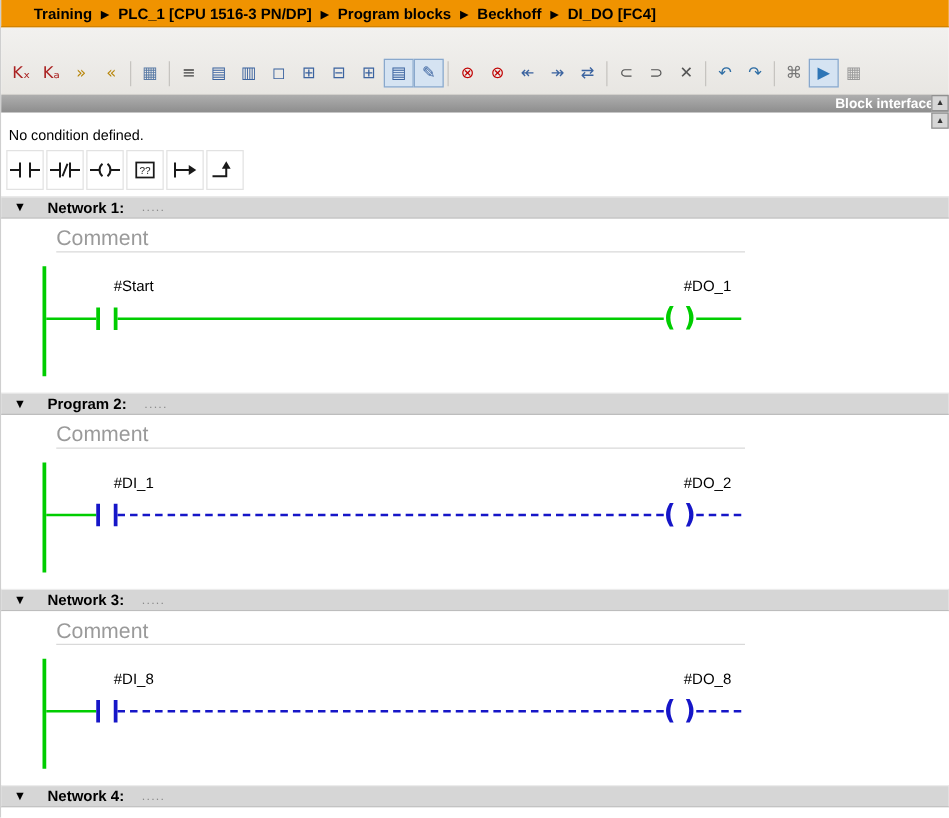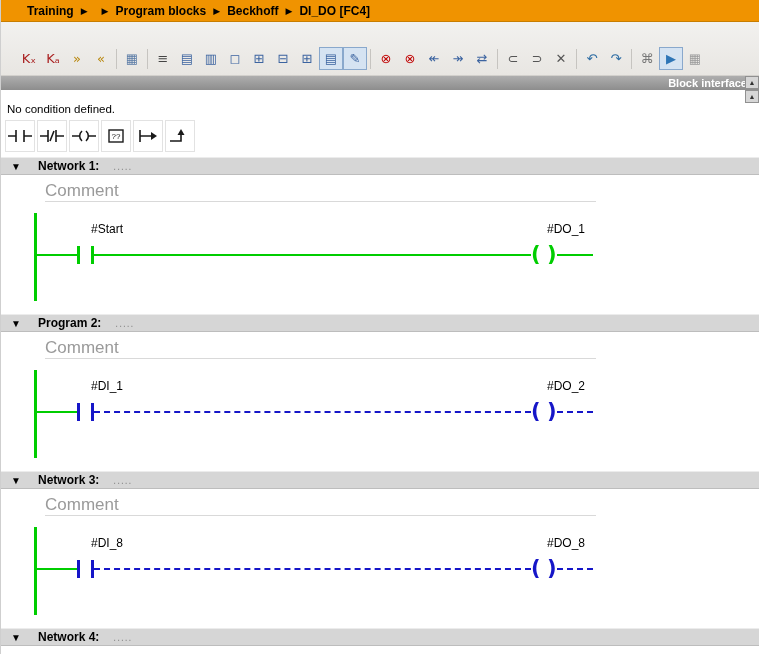--- a/index.html
+++ b/index.html
@@ -6,21 +6,21 @@
   html,body { width:759px; height:654px; }
   body { font-family:"Liberation Sans", sans-serif; background:#fff; overflow:hidden; }
   .app { position:relative; width:759px; height:654px; background:#fff; border-left:1px solid #cfcfcf; }
 
   
   .breadcrumb { height:22px; background:var(--breadcrumb-bg,#f09300); display:flex; align-items:center; padding:0 26px; border-bottom:1px solid #c87d00; }
   .bc-item { font-size:12px; font-weight:bold; color:#000; cursor:pointer; white-space:nowrap; }
   .bc-sep { font-size:9px; margin:0 7px; color:#000; }
 
   
-  .toolbar { height:54px; background:linear-gradient(#f2f1ef,#e8e6e2); border-bottom:1px solid #d2d0cc; display:flex; align-items:flex-end; padding:0 4px 5px 16px; }
+  .toolbar { height:54px; background:linear-gradient(#f2f1ef,#e8e6e2); border-bottom:1px solid #d2d0cc; display:flex; align-items:flex-end; padding:0 4px 5px 4px; }
   .tb-btn { width:24px; height:23px; border:1px solid transparent; background:transparent; font-family:"DejaVu Sans", sans-serif; font-size:13px; display:flex; align-items:center; justify-content:center; cursor:pointer; padding:0; }
   .tb-btn.pressed { background:#d5e3f2; border-color:#89a8cc; }
   .tb-sep { width:1px; height:20px; background:#c6c4c0; margin:0 3px 1px 3px; }
 
   
   .iface-row { height:14px; display:flex; }
   .block-interface { flex:1; background:linear-gradient(#aeaeae,#8d8d8d); color:#fff; font-size:11px; font-weight:bold; text-align:right; padding-right:12px; line-height:14px; cursor:pointer; }
   .right-btns { position:absolute; top:76px; right:0; width:14px; display:flex; flex-direction:column; gap:1px; z-index:5; }
   .right-btns button { width:14px; height:13px; font-size:7px; line-height:10px; background:#d6d6d6; border:1px solid #909090; padding:0; cursor:pointer; color:#333; }
 
@@ -63,20 +63,21 @@
   .net4-pad { height:8px; background:#fff; }
 </style>
 </head>
 <body>
 
 <div class="app">
 
   <div class="breadcrumb">
       <span class="bc-item">Training</span>
       <span class="bc-sep">▶</span>
+      <span class="bc-item">PLC_1 [CPU 1516-3 PN/DP]</span>
       <span class="bc-sep">▶</span>
       <span class="bc-item">Program blocks</span>
       <span class="bc-sep">▶</span>
       <span class="bc-item">Beckhoff</span>
       <span class="bc-sep">▶</span>
       <span class="bc-item">DI_DO [FC4]</span>
     </div>
 
   <div class="toolbar">
       <button class="tb-btn" style="color: rgb(170, 34, 34);">Kₓ</button>

